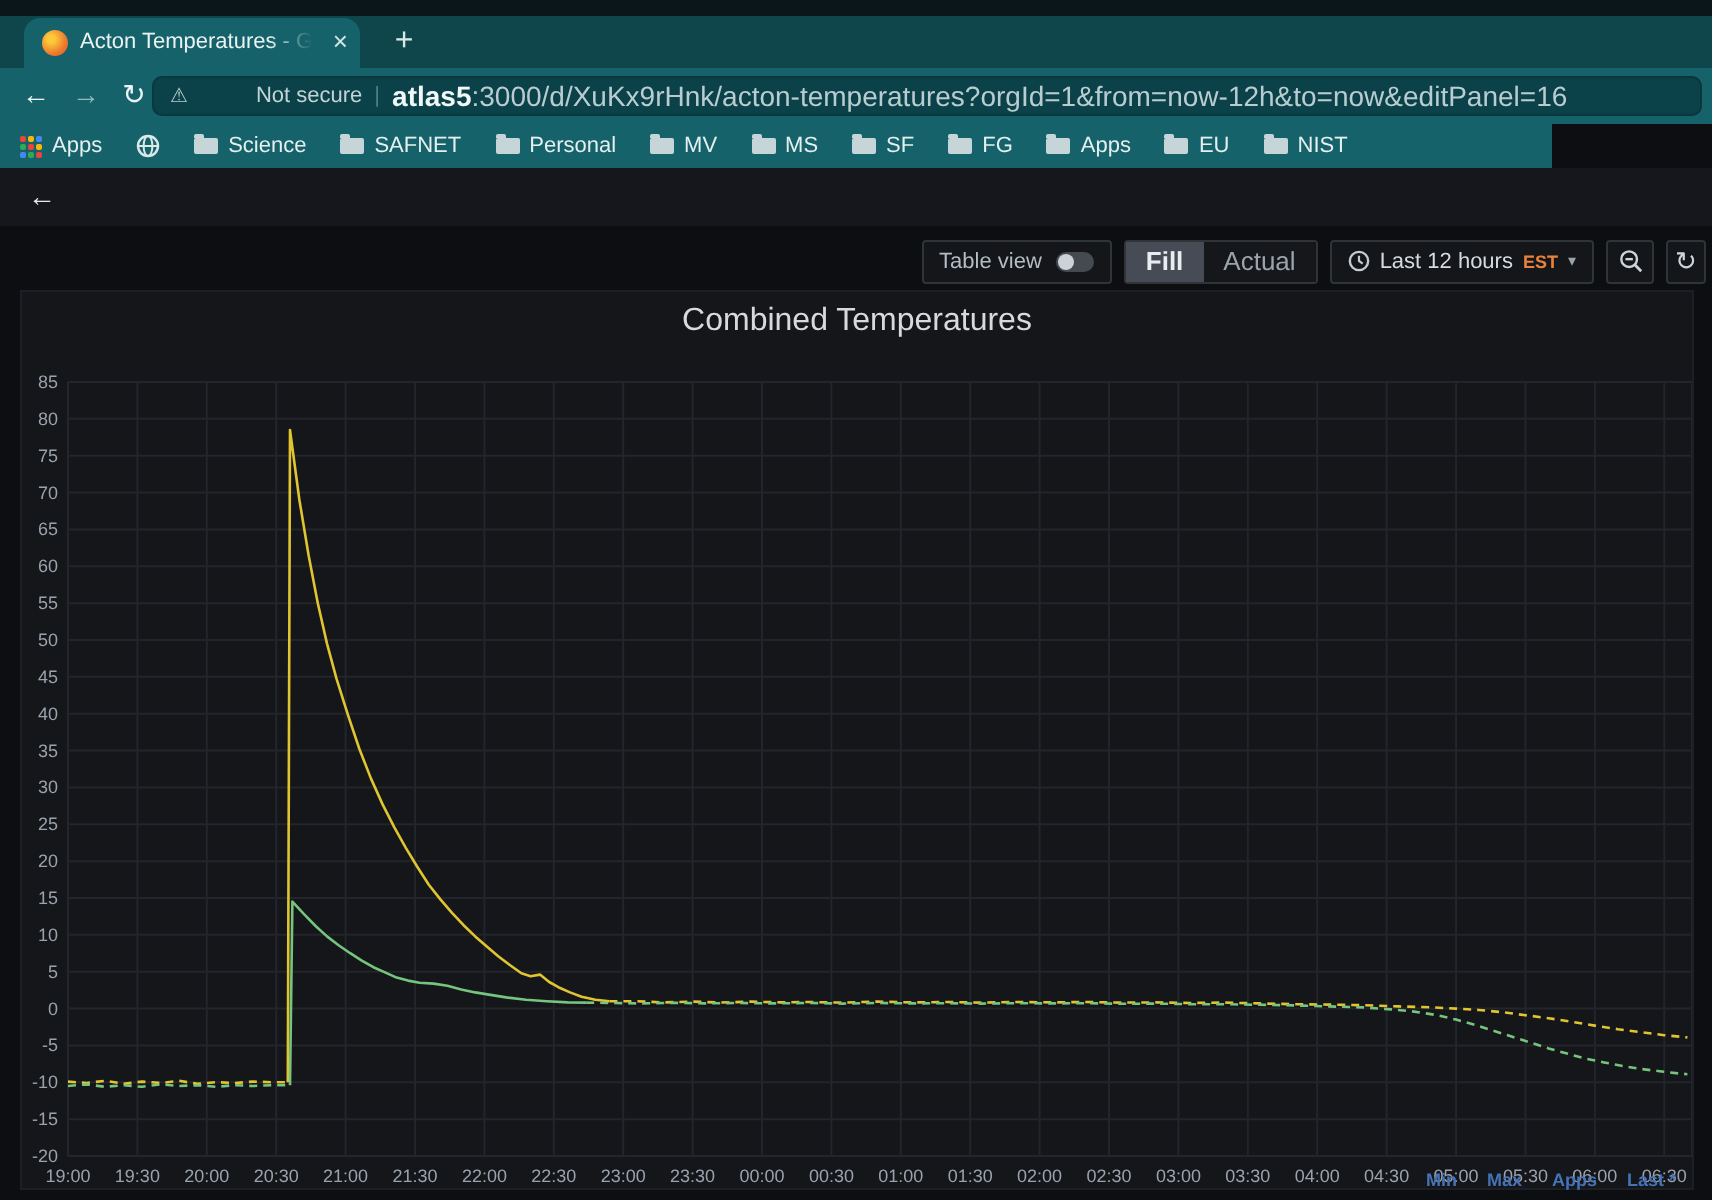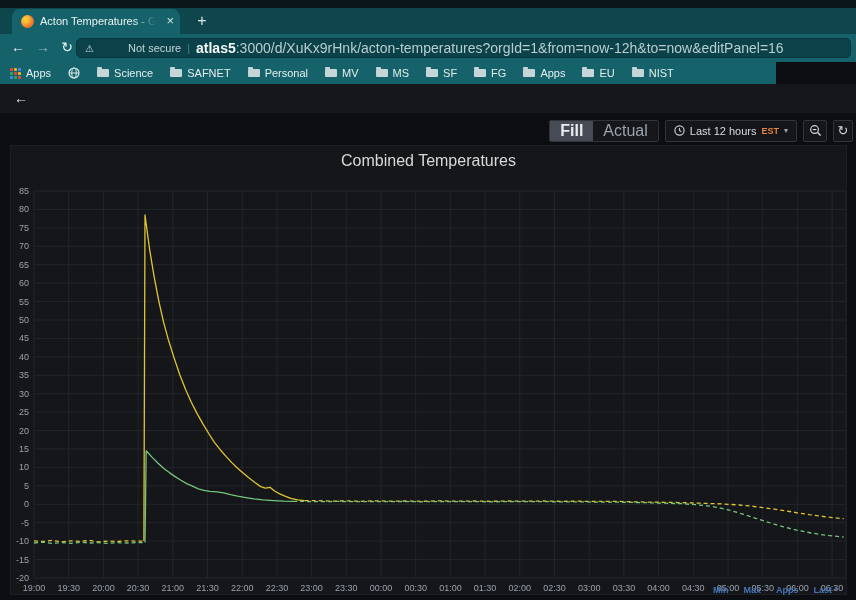--- a/index.html
+++ b/index.html
@@ -48,21 +48,21 @@
   .gheader     { position:absolute; left:0; top:84px; width:856px; height:29px; background:#16171c; }
   .gback       { position:absolute; left:14px; top:0; height:29px; line-height:28px; font-size:14px; color:#e6e6e6; }
   .gcrumb      { position:absolute; left:38px; top:0; height:29px; line-height:29px; font-size:12px; color:#d8d9da; }
 
   .gcontrols   { position:absolute; right:3px; top:119px; height:23px; display:flex; gap:6px; align-items:center; }
   .ctl-group   { height:22px; border:1px solid #2f3439; border-radius:2px; background:#141619;
                  display:flex; align-items:center; }
   .tv-group    { padding:0 8px; gap:7px; font-size:11px; color:#b4bcc4; }
   .toggle      { position:relative; width:19px; height:10px; border-radius:5px; background:#454a51; }
   .toggle-knob { position:absolute; left:1px; top:1px; width:8px; height:8px; border-radius:50%; background:#cdd2d8; }
-  .seg-btn     { font-size:16px; line-height:20px; padding:0 10px; }
+  .seg-btn     { font-size:13px; line-height:20px; padding:0 10px; }
   .seg-on      { background:#464b55; color:#e9ecf0; font-weight:bold; }
   .seg-off     { background:#16171b; color:#9ba3ab; }
   .time-group  { padding:0 8px; gap:5px; }
   .time-label  { font-size:11px; color:#d6dbe1; white-space:nowrap; }
   .tz          { font-size:9px; color:#e8823c; font-weight:bold; }
   .caret       { font-size:8px; color:#9ba3ab; }
   .ico-btn     { width:24px; justify-content:center; color:#cfd4da; }
 
   .gpanel      { position:absolute; left:10px; top:145px; width:837px; height:450px;
                  background:#141619; border:1px solid #1c1f23; }
@@ -164,20 +164,26 @@
         <span class="folder-ico"></span>
         <span>NIST</span>
       </div>
   </div>
 
   <div class="gheader">
     <span class="gback">←</span>
   </div>
 
   <div class="gcontrols">
+    <div class="ctl-group tv-group">
+      <span>Table view</span>
+      <span class="toggle">
+          <span class="toggle-knob"></span>
+        </span>
+    </div>
     <div class="ctl-group">
       <span class="seg-btn seg-on">Fill</span>
       <span class="seg-btn seg-off">Actual</span>
     </div>
     <div class="ctl-group time-group">
       <svg width="11" height="11" viewBox="0 0 12 12">
         <circle cx="6" cy="6" r="5" fill="none" stroke="#c6cbd1" stroke-width="1.3"></circle>
         <path d="M6 3.2 V6 L8 7.4" fill="none" stroke="#c6cbd1" stroke-width="1.2"></path>
       </svg>
       <span class="time-label">Last 12 hours</span>

